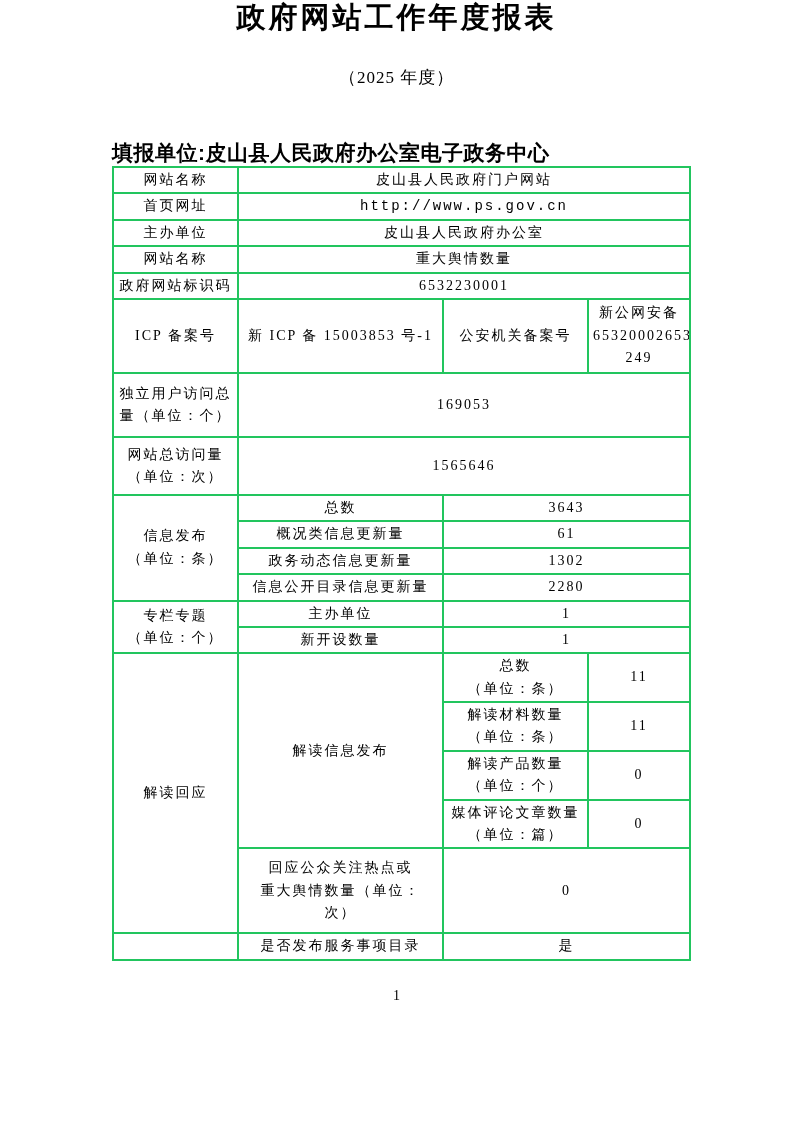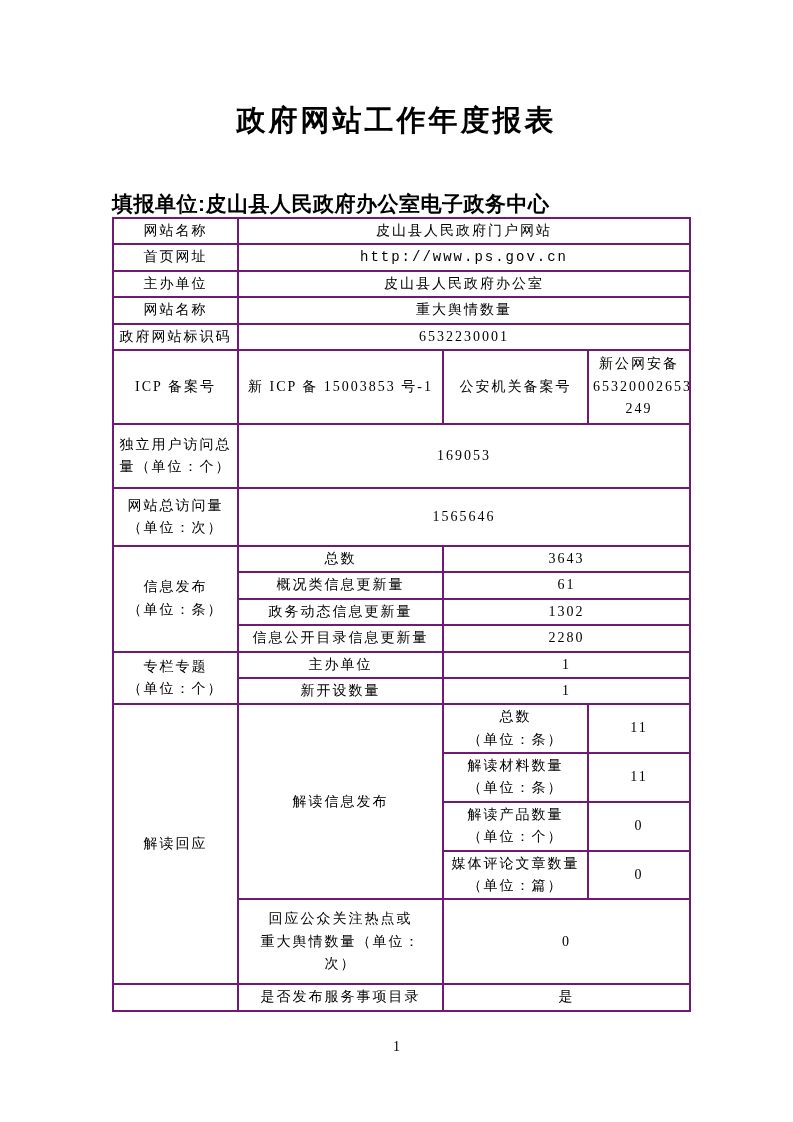--- a/index.html
+++ b/index.html
@@ -8,23 +8,22 @@
     position: relative;
     width: 793px;
     height: 1122px;
     margin: 0 auto;
     background: #ffffff;
     overflow: hidden;
     font-family: "Liberation Serif", "DejaVu Serif", serif;
     color: #000;
   }
   .title {
-    padding-top: 100px;
-    text-align: center;
-    font-family: Liberation Sans, sans-serif;
+    text-align: center;
+    font-family: Liberation Mono, monospace;
     font-weight: 700;
     font-size: 29px;
     letter-spacing: 3px;
     line-height: 40px;
   }
   .subtitle {
     margin-top: 27px;
     text-align: center;
     font-size: 17px;
     letter-spacing: 1px;
@@ -38,21 +37,21 @@
     letter-spacing: 0.5px;
     line-height: 20px;
   }
   table.report {
     border-collapse: collapse;
     table-layout: fixed;
     margin-left: 112px;
     width: 579px;
   }
   table.report td {
-    border: 2px solid #701a75;
+    border: 2px solid #22c55e;
     text-align: center;
     vertical-align: middle;
     font-size: 14px;
     letter-spacing: 2px;
     line-height: 1.6;
     padding: 1px 4px;
     white-space: pre-line;
     overflow: hidden;
   }
   td.al { text-align: left; }
@@ -65,20 +64,21 @@
     text-align: center;
     font-size: 14px;
   }
 </style>
 </head>
 <body>
 
 <div class="page">
 
   <div class="title">政府网站工作年度报表</div>
+  <div class="subtitle">（2025 年度）</div>
   <div class="report-unit">填报单位:皮山县人民政府办公室电子政务中心</div>
 
   <table class="report">
     <colgroup>
       <col style="width:125px">
       <col style="width:205px">
       <col style="width:145px">
       <col style="width:102px">
     </colgroup>
 

